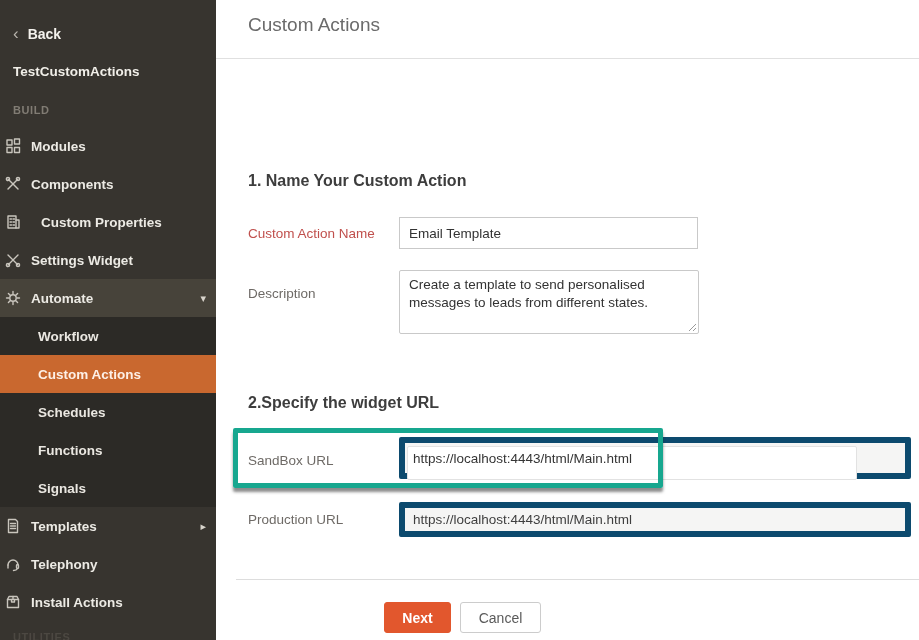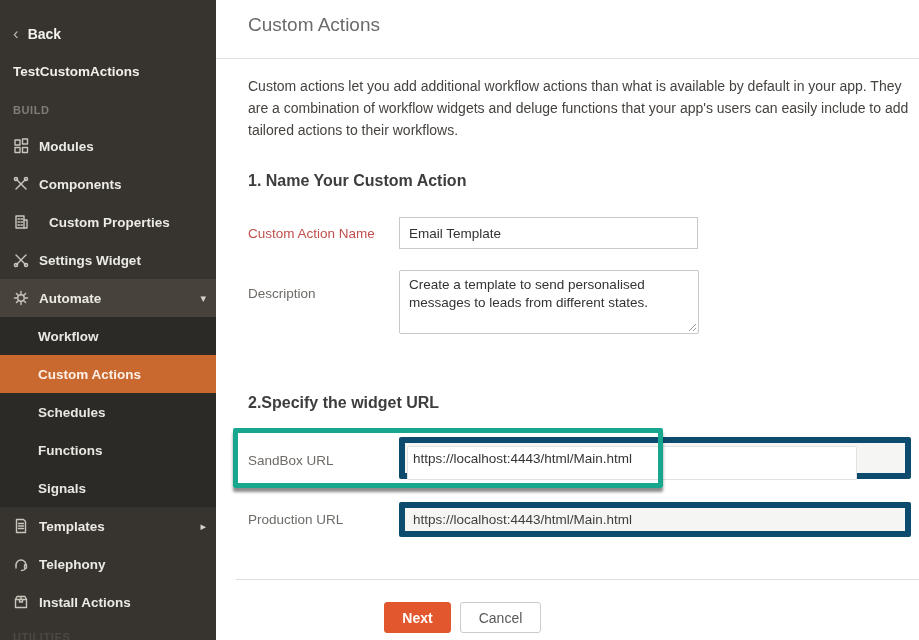--- a/index.html
+++ b/index.html
@@ -18,21 +18,21 @@
     background:#37342f; color:#eceae4;
   }
   .back-row{ position:absolute; top:25px; left:13px; display:flex; align-items:center; gap:9px;
     font-size:14px; font-weight:700; color:#f4f2ed; cursor:pointer;}
   .back-chev{ font-size:17px; font-weight:400; color:#b9b5ae; line-height:1;}
   .app-name{ position:absolute; top:64px; left:13px; font-size:13.5px; font-weight:600; color:#f1efe9;}
   .side-section{ position:absolute; left:13px; font-size:11px; font-weight:700;
     color:#817c74; letter-spacing:.6px;}
   .nav-item{
     position:absolute; left:0; width:216px; height:38px;
-    display:flex; align-items:center; gap:10px; padding-left:12px;
+    display:flex; align-items:center; gap:10px; padding-left:4px;
     font-size:13.5px; font-weight:600; color:#eceae4; cursor:pointer;
   }
   .nav-item .ico{ width:17px; height:17px; flex:0 0 17px; display:flex; align-items:center; justify-content:center;}
   .ico svg{ width:16px; height:16px; stroke:#c9c5bd; fill:none; stroke-width:1.4; stroke-linecap:round; stroke-linejoin:round;}
   .nav-item.expanded{ background:#47433a; }
   .chev-right,.chev-down{ position:absolute; right:10px; font-size:11px; color:#d8d4cc;}
   .submenu-block{ position:absolute; left:0; top:317px; width:216px; height:190px; background:#2c2a26;}
   .sub-item{
     position:absolute; left:0; width:216px; height:38px;
     display:flex; align-items:center; padding-left:38px;
@@ -220,21 +220,20 @@
   </div>
 
   <div class="footer-label">UTILITIES</div>
 </div>
 
 <div class="content">
 
   <div class="page-title">Custom Actions</div>
   <div class="header-divider"></div>
 
-  <p class="intro">Custom actions let you add additional workflow actions than what is available by default in your app. They are a combination of workflow widgets and deluge functions that your app's users can easily include to add tailored actions to their workflows.</p>
 
   <div class="sec-heading" style="top:172px;">1. Name Your Custom Action</div>
 
   <div class="field-label required" style="top:226px;">Custom Action Name</div>
   <input class="text-input" style="top: 217px;" type="text" value="Email Template">
 
   <div class="field-label" style="top:286px;">Description</div>
   <div class="textarea-wrap">
     <textarea class="desc-area" style="">Create a template to send personalised messages to leads from different states.</textarea>
     <svg class="resize-grip" width="9" height="9" viewBox="0 0 9 9">

